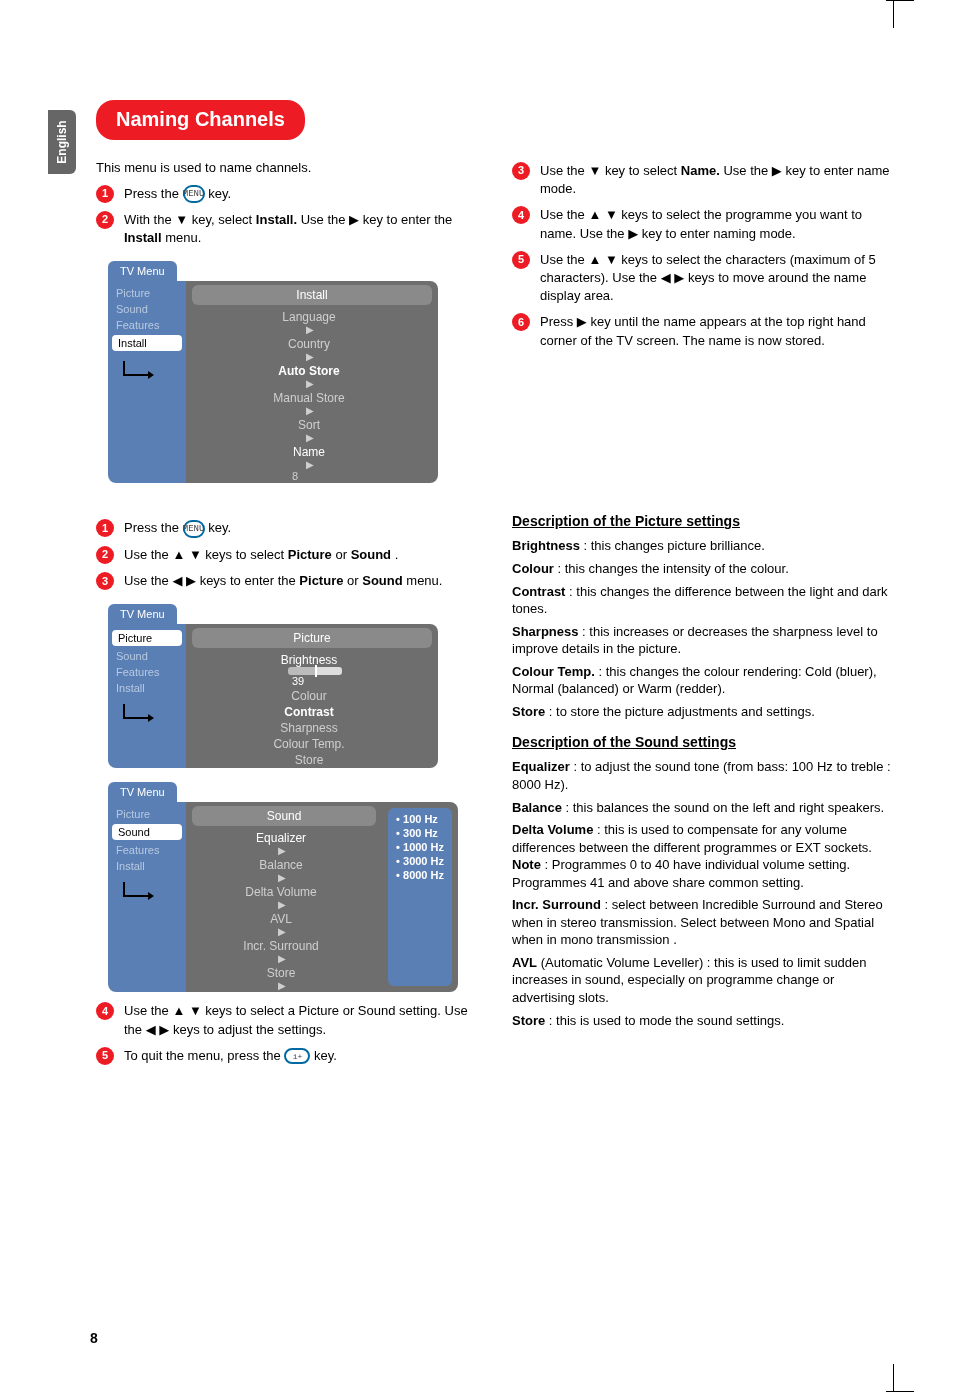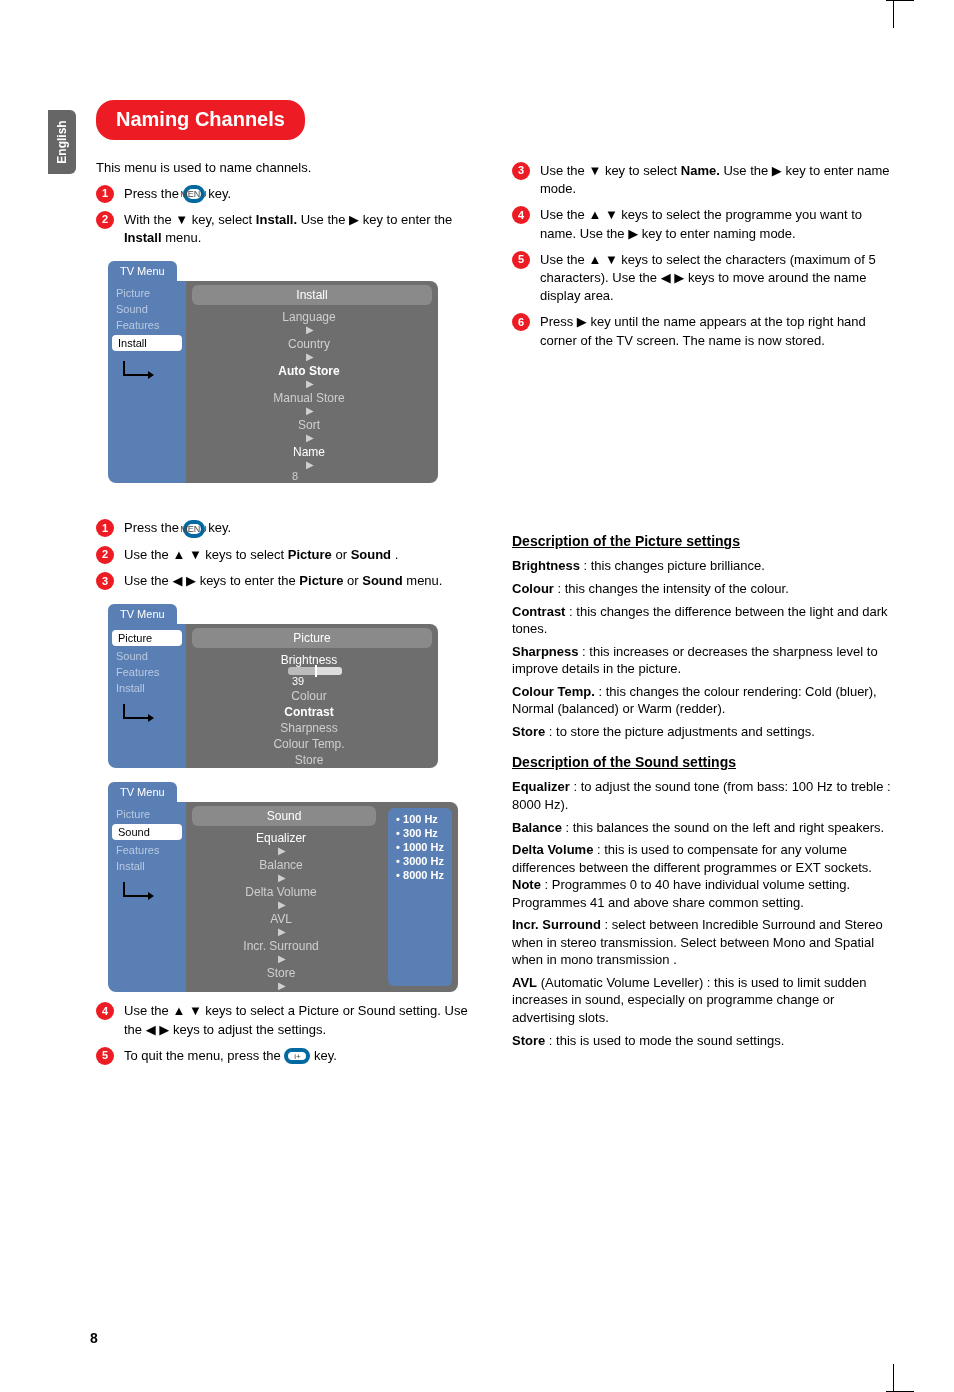--- a/index.html
+++ b/index.html
@@ -67,26 +67,27 @@
   .step-line {
     display:flex; gap:10px; align-items:flex-start;
     margin:8px 0;
     line-height:1.4;
   }
   .step-line .txt { flex:1; }
 
   .key-btn {
     display:inline-flex;
     width:26px; height:16px;
-    border:4px solid #0369a1;
+    border:2px solid #0369a1;
     border-radius:10px;
     align-items:center; justify-content:center;
     font-size:8px; color:#444;
     vertical-align:middle;
     padding:0 2px;
+    font-family:Liberation Mono, monospace;
   }
   .key-btn.round { width:22px; height:18px; border-radius:10px; font-size:9px; }
 
   .tv-menu {
     margin:14px 0 10px 12px;
     width:330px;
     position:relative;
     font-size:12px;
   }
   .tvm-tab {
@@ -166,21 +167,21 @@
     padding:4px 8px;
     color:#fff;
     font-size:11px;
     font-weight:bold;
   }
   .sound-right div { padding:1px 0; }
 
   .desc-head {
     font-weight:bold;
     text-decoration:underline;
-    margin:22px 0 8px 0;
+    margin:2px 0 8px 0;
     font-size:14px;
   }
   .para { margin:5px 0; line-height:1.35; }
   .para b { font-weight:bold; }
   .para i { font-style:italic; }
 
   .footer-page {
     position:absolute;
     bottom:46px; left:90px;
     font-weight:bold;

